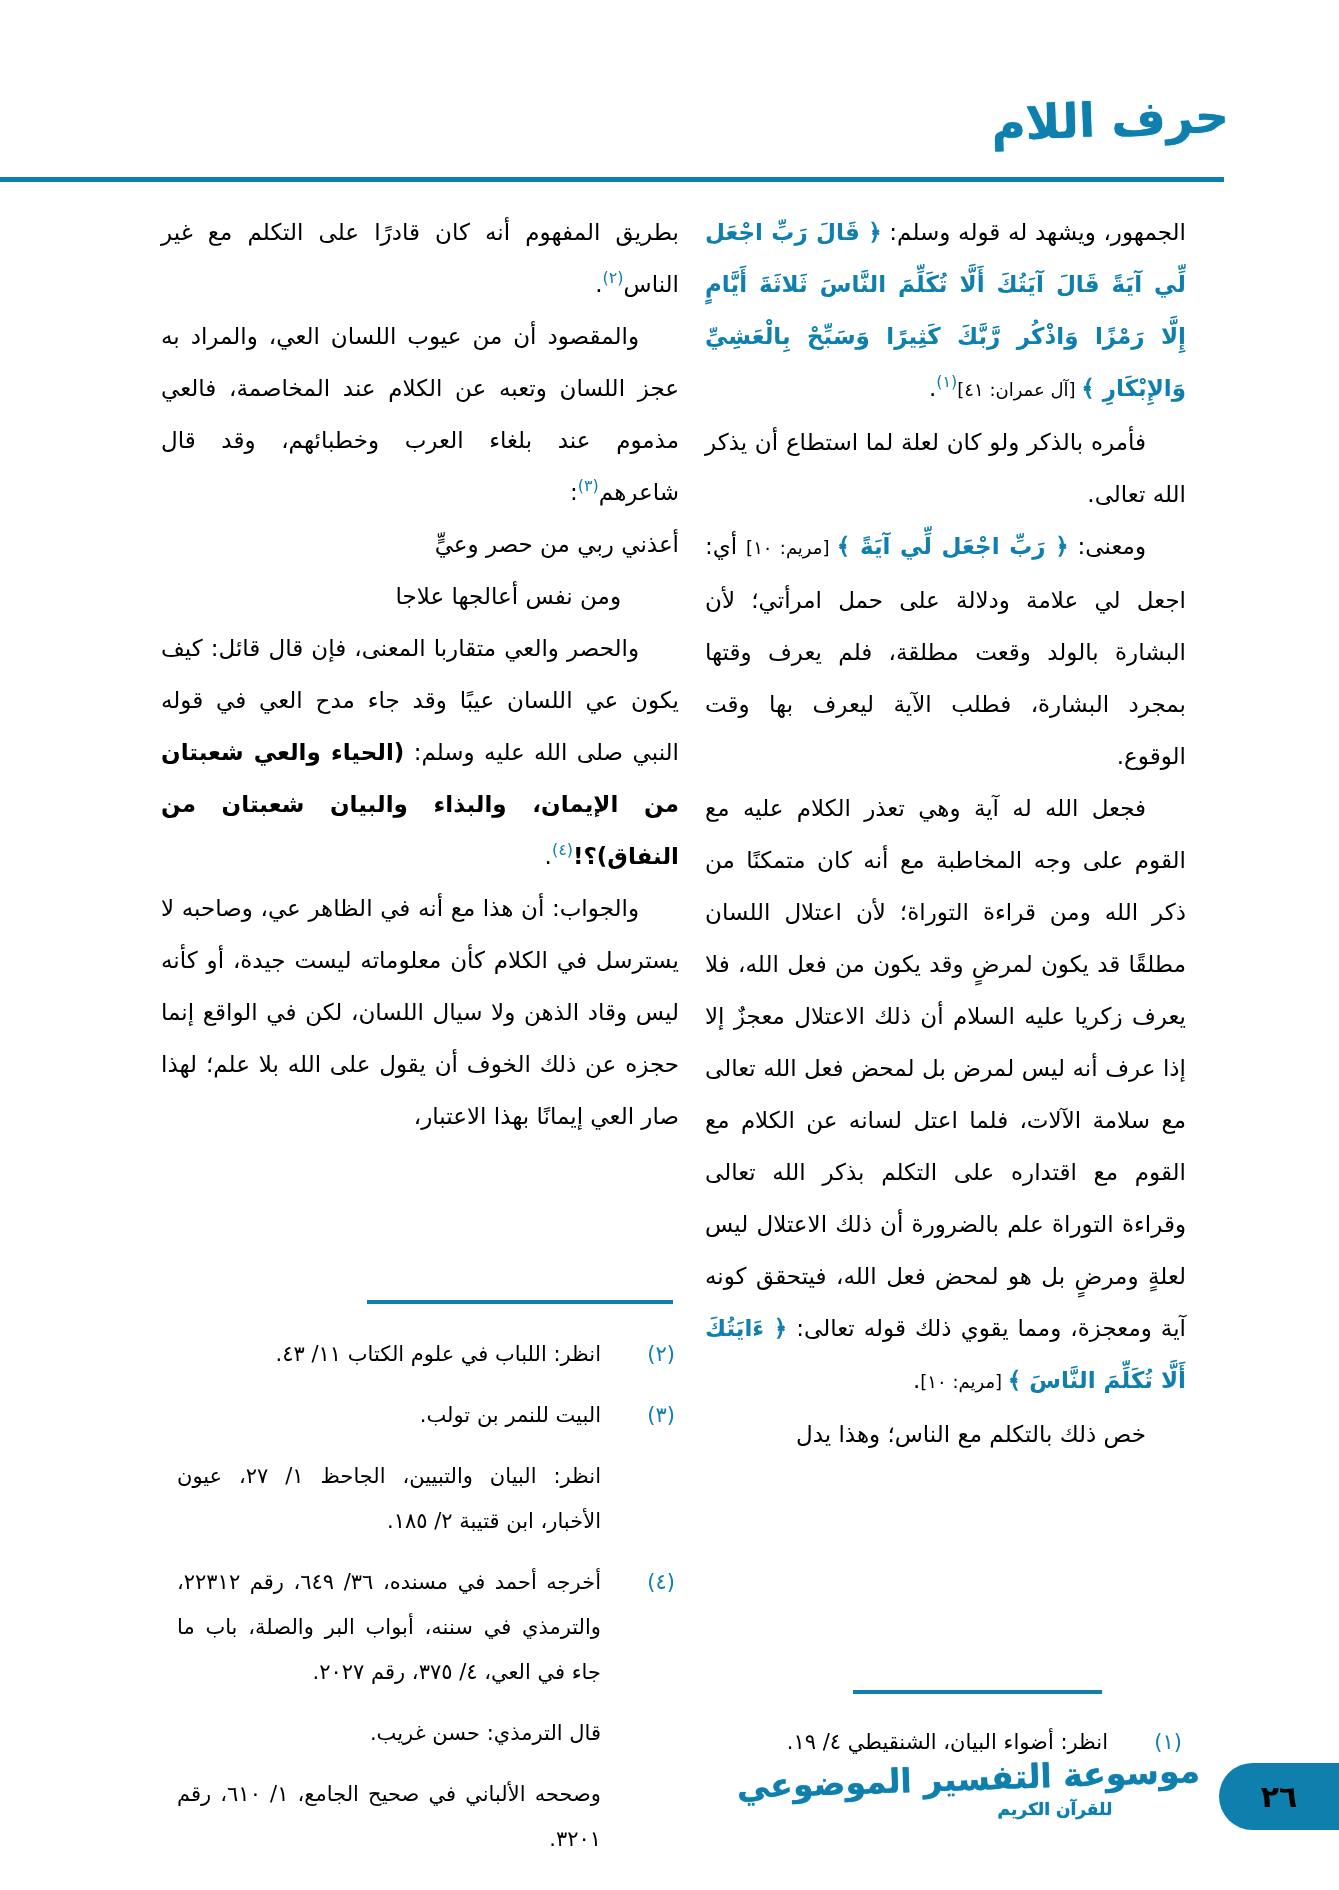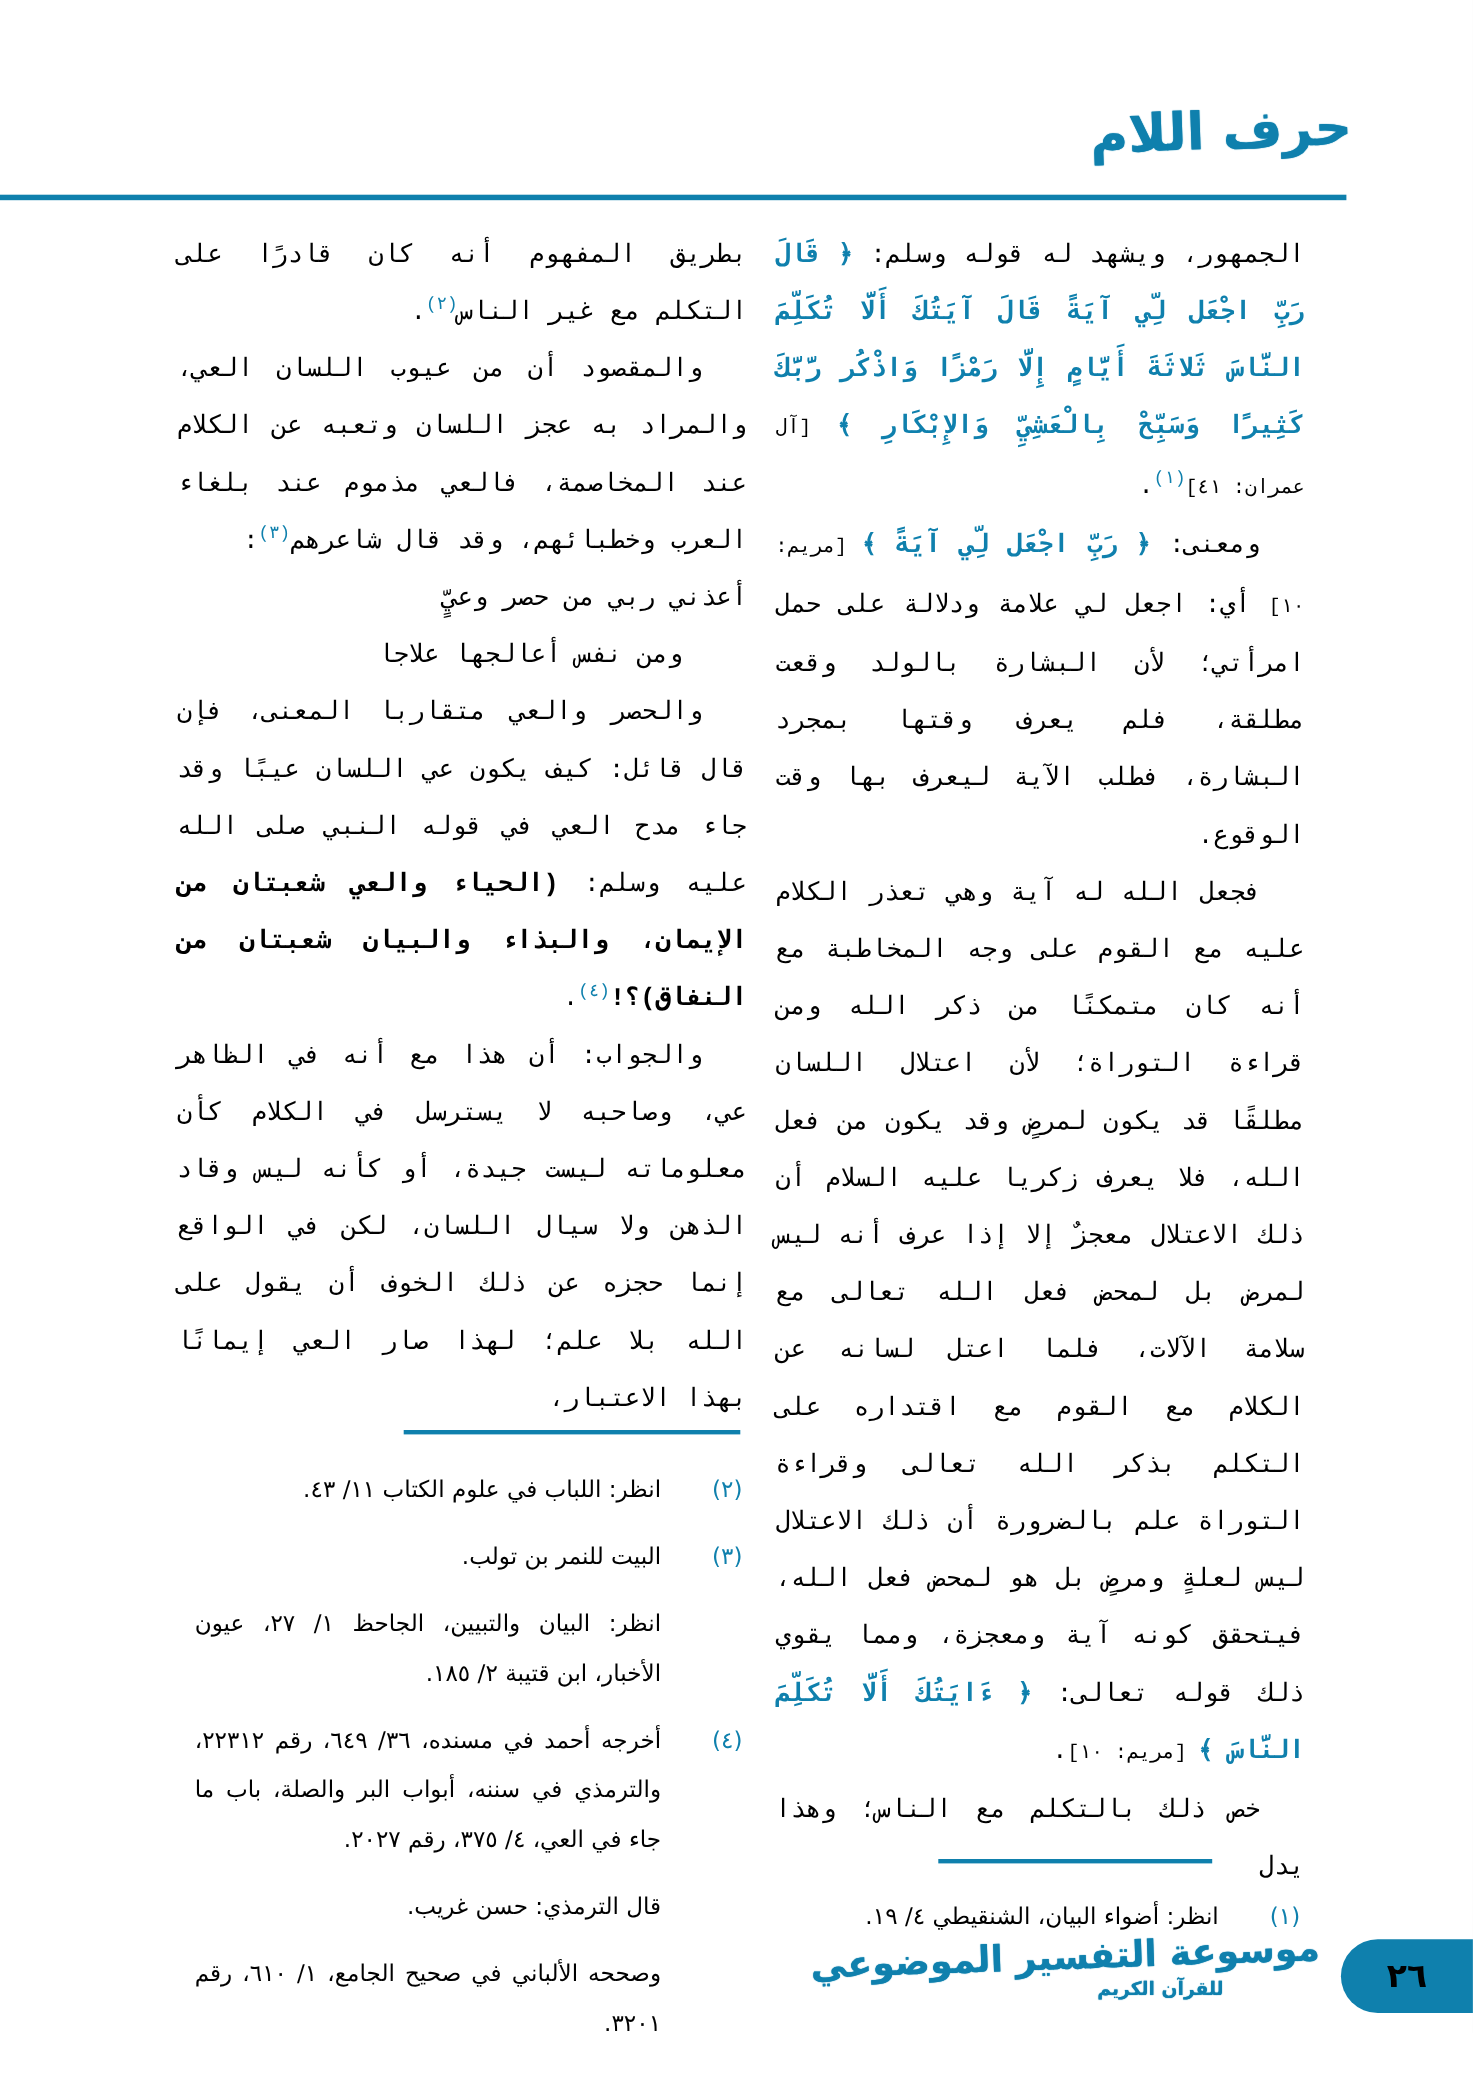--- a/index.html
+++ b/index.html
@@ -28,21 +28,20 @@
     width:1224px; height:5px;
     background:var(--accent);
   }
 
   
   .col {
     position:absolute;
     color:#000;
     font-size:23px; line-height:52px;
     text-align:justify;
-    font-family:Liberation Mono, monospace;
   }
   .right-col { top:206px; right:153px; width:481px; }
   .left-col  { top:206px; left:161px;  width:518px; }
 
   p.body { margin:0; }
   p.indent { text-indent:40px; }
 
   .quran  { color:var(--accent); font-weight:bold; }
   .ref    { font-size:18px; }
   .fnmark { color:var(--accent); font-size:16px; vertical-align:super; line-height:0; }
@@ -97,20 +96,21 @@
 </head>
 <body>
 
 <div class="page">
 
   <div class="chapter-title">حرف اللام</div>
   <div class="header-rule"></div>
 
   <div class="col right-col">
     <p class="body"><span>الجمهور، ويشهد له قوله وسلم: </span><span class="quran">﴿ قَالَ رَبِّ اجْعَل لِّي آيَةً قَالَ آيَتُكَ أَلَّا تُكَلِّمَ النَّاسَ ثَلاثَةَ أَيَّامٍ إِلَّا رَمْزًا وَاذْكُر رَّبَّكَ كَثِيرًا وَسَبِّحْ بِالْعَشِيِّ وَالإِبْكَارِ ﴾</span><span class="ref"> [آل عمران: ٤١]</span><span class="fnmark">(١)</span><span>.</span></p>
+    <p class="body indent">فأمره بالذكر ولو كان لعلة لما استطاع أن يذكر الله تعالى.</p>
     <p class="body indent"><span>ومعنى: </span><span class="quran">﴿ رَبِّ اجْعَل لِّي آيَةً ﴾</span><span class="ref"> [مريم: ١٠]</span><span> أي: اجعل لي علامة ودلالة على حمل امرأتي؛ لأن البشارة بالولد وقعت مطلقة، فلم يعرف وقتها بمجرد البشارة، فطلب الآية ليعرف بها وقت الوقوع.</span></p>
     <p class="body indent"><span>فجعل الله له آية وهي تعذر الكلام عليه مع القوم على وجه المخاطبة مع أنه كان متمكنًا من ذكر الله ومن قراءة التوراة؛ لأن اعتلال اللسان مطلقًا قد يكون لمرضٍ وقد يكون من فعل الله، فلا يعرف زكريا عليه السلام أن ذلك الاعتلال معجزٌ إلا إذا عرف أنه ليس لمرض بل لمحض فعل الله تعالى مع سلامة الآلات، فلما اعتل لسانه عن الكلام مع القوم مع اقتداره على التكلم بذكر الله تعالى وقراءة التوراة علم بالضرورة أن ذلك الاعتلال ليس لعلةٍ ومرضٍ بل هو لمحض فعل الله، فيتحقق كونه آية ومعجزة، ومما يقوي ذلك قوله تعالى: </span><span class="quran">﴿ ءَايَتُكَ أَلَّا تُكَلِّمَ النَّاسَ ﴾</span><span class="ref"> [مريم: ١٠]</span><span>.</span></p>
     <p class="body indent">خص ذلك بالتكلم مع الناس؛ وهذا يدل</p>
   </div>
 
   <div class="col left-col">
     <p class="body"><span>بطريق المفهوم أنه كان قادرًا على التكلم مع غير الناس</span><span class="fnmark">(٢)</span><span>.</span></p>
     <p class="body indent"><span>والمقصود أن من عيوب اللسان العي، والمراد به عجز اللسان وتعبه عن الكلام عند المخاصمة، فالعي مذموم عند بلغاء العرب وخطبائهم، وقد قال شاعرهم</span><span class="fnmark">(٣)</span><span>:</span></p>
     <p class="body verse-line v1">أعذني ربي من حصر وعيٍّ</p>
     <p class="body verse-line v2">ومن نفس أعالجها علاجا</p>

